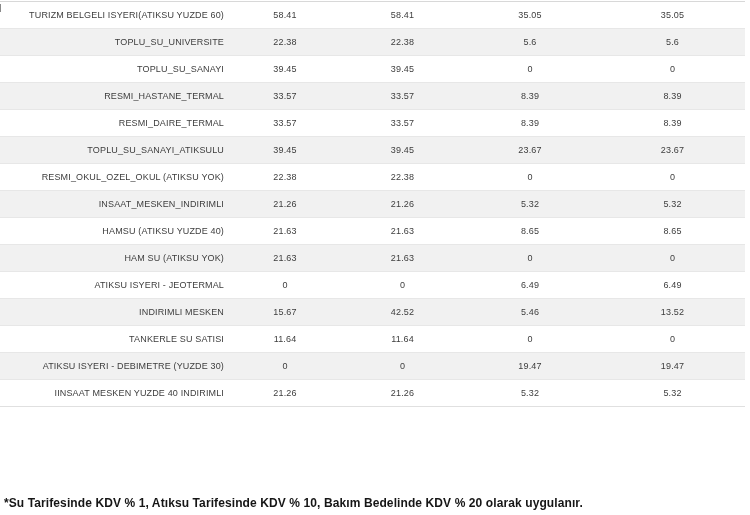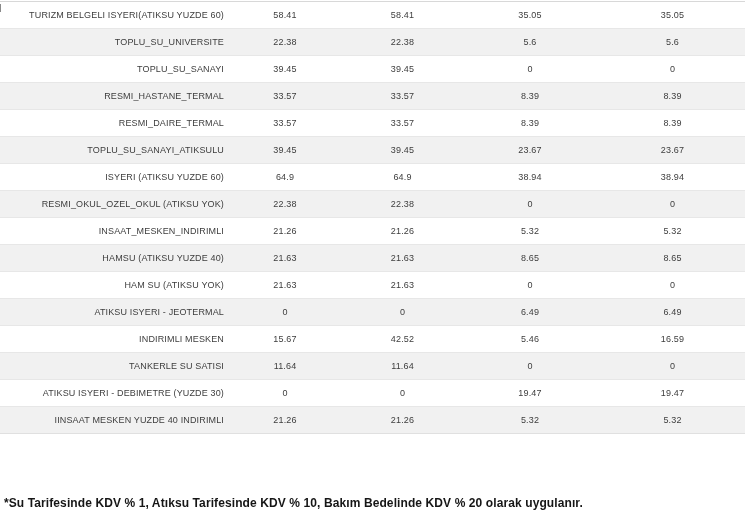--- a/index.html
+++ b/index.html
@@ -117,27 +117,20 @@
         <td class="value-cell">8.39</td>
       </tr>
       <tr>
         <td class="label-cell">TOPLU_SU_SANAYI_ATIKSULU</td>
         <td class="value-cell">39.45</td>
         <td class="value-cell">39.45</td>
         <td class="value-cell">23.67</td>
         <td class="value-cell">23.67</td>
       </tr>
       <tr>
-        <td class="label-cell">ISYERI (ATIKSU YUZDE 60)</td>
-        <td class="value-cell">64.9</td>
-        <td class="value-cell">64.9</td>
-        <td class="value-cell">38.94</td>
-        <td class="value-cell">38.94</td>
-      </tr>
-      <tr>
         <td class="label-cell">RESMI_OKUL_OZEL_OKUL (ATIKSU YOK)</td>
         <td class="value-cell">22.38</td>
         <td class="value-cell">22.38</td>
         <td class="value-cell">0</td>
         <td class="value-cell">0</td>
       </tr>
       <tr>
         <td class="label-cell">INSAAT_MESKEN_INDIRIMLI</td>
         <td class="value-cell">21.26</td>
         <td class="value-cell">21.26</td>
@@ -163,21 +156,21 @@
         <td class="value-cell">0</td>
         <td class="value-cell">0</td>
         <td class="value-cell">6.49</td>
         <td class="value-cell">6.49</td>
       </tr>
       <tr>
         <td class="label-cell">INDIRIMLI MESKEN</td>
         <td class="value-cell">15.67</td>
         <td class="value-cell">42.52</td>
         <td class="value-cell">5.46</td>
-        <td class="value-cell">16.59</td>
+        <td class="value-cell">13.52</td>
       </tr>
       <tr>
         <td class="label-cell">TANKERLE SU SATISI</td>
         <td class="value-cell">11.64</td>
         <td class="value-cell">11.64</td>
         <td class="value-cell">0</td>
         <td class="value-cell">0</td>
       </tr>
       <tr>
         <td class="label-cell">ATIKSU ISYERI - DEBIMETRE (YUZDE 30)</td>

